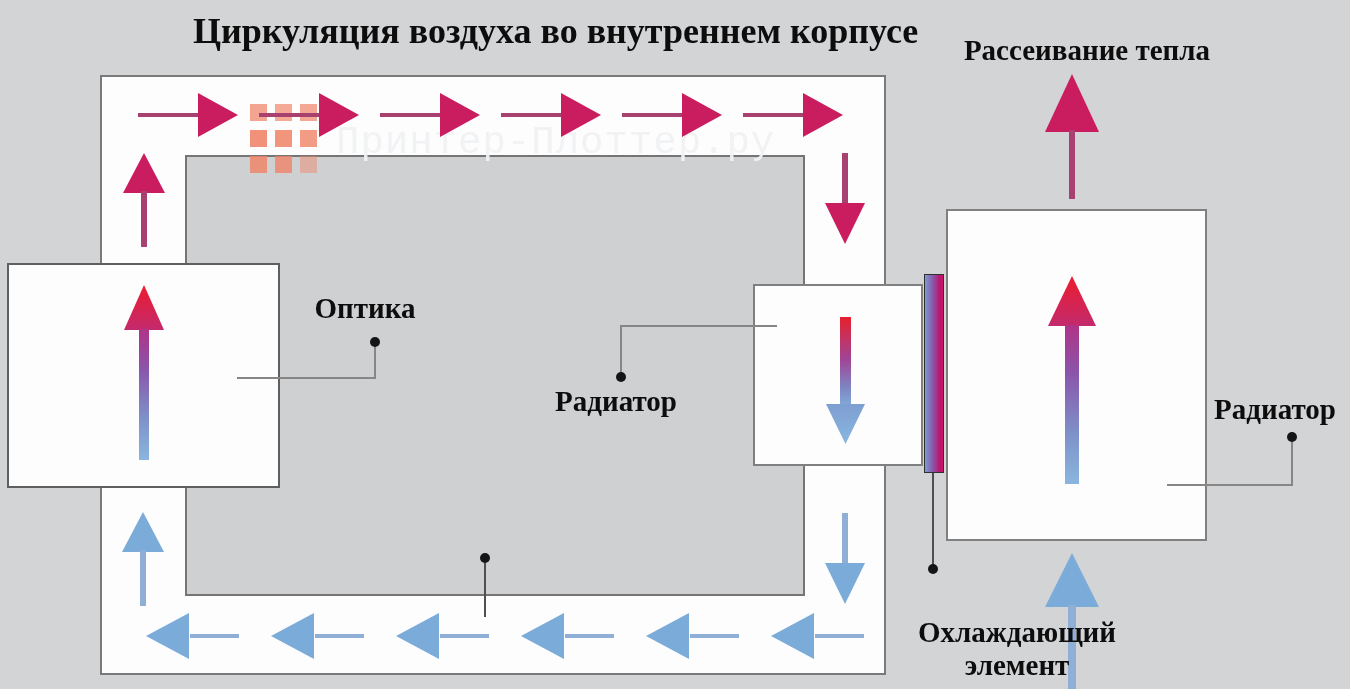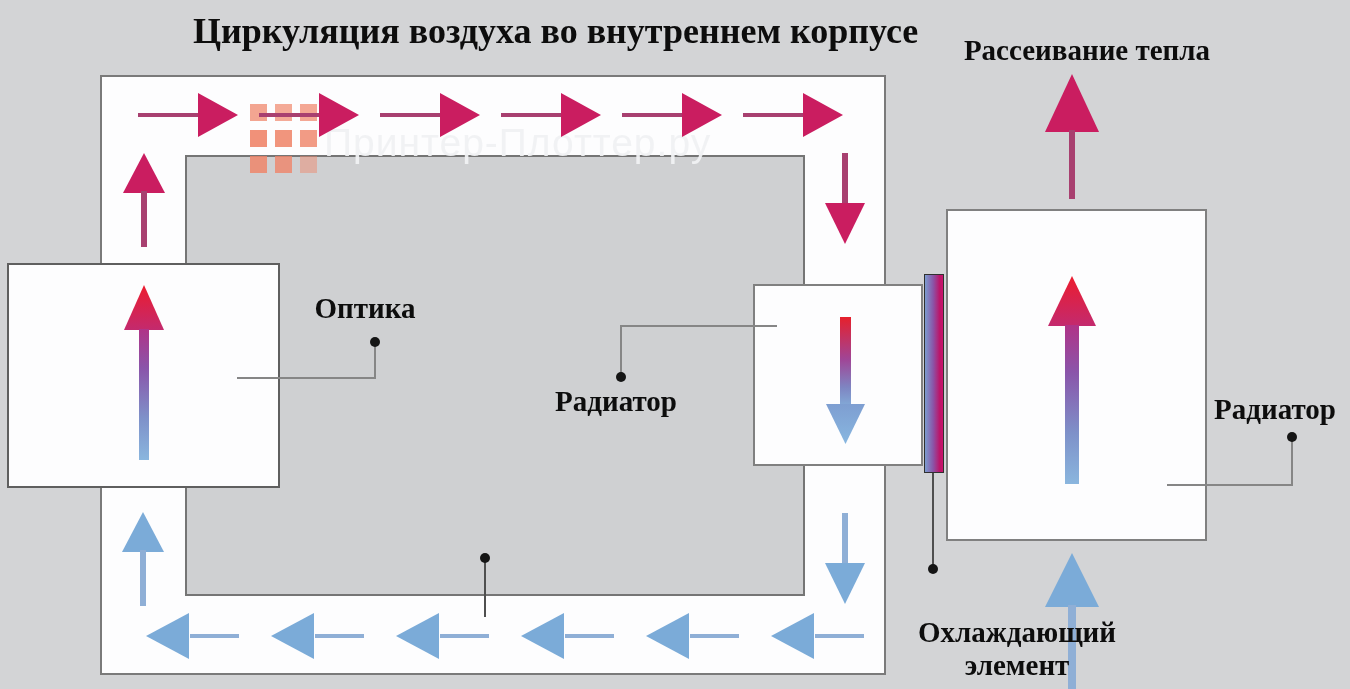--- a/index.html
+++ b/index.html
@@ -12,21 +12,21 @@
               background:var(--duct-white,#fdfdfe);border:2px solid #7a7a7a;box-sizing:border-box;z-index:1;}
   .case-inner{left:185px;top:155px;width:620px;height:441px;
               background:var(--inner-case,#cfd0d2);border:2px solid #757575;box-sizing:border-box;z-index:2;}
   
   .wlogo{left:250px;top:104px;display:grid;grid-template-columns:repeat(3,17px);
          grid-auto-rows:17px;column-gap:8px;row-gap:9px;z-index:3;}
   .wlogo .sq{background:var(--logo-square,#ef8266);}
   .wlogo .sq:nth-child(1){opacity:.72}.wlogo .sq:nth-child(2){opacity:.68}.wlogo .sq:nth-child(3){opacity:.70}
   .wlogo .sq:nth-child(4){opacity:.88}.wlogo .sq:nth-child(5){opacity:.85}.wlogo .sq:nth-child(6){opacity:.80}
   .wlogo .sq:nth-child(7){opacity:.82}.wlogo .sq:nth-child(8){opacity:.78}.wlogo .sq:nth-child(9){opacity:.45}
-  .wtext{left:324px;top:121px;z-index:3;font-family:Liberation Sans, sans-serif;
+  .wtext{left:336px;top:121px;z-index:3;font-family:Liberation Mono, monospace;
          font-size:39px;font-weight:400;letter-spacing:1px;color:rgba(240,241,243,0.95);white-space:nowrap;}
   
   .arr{z-index:5;}
   .arr .s{position:absolute;background:var(--sc);}
   .arr .h{position:absolute;width:0;height:0;}
   .crimson{--hc:var(--crimson,#ca1d60);--sc:var(--crimson-stem,#a84070);}
   .blue{--hc:var(--blue,#7babd8);--sc:var(--blue-stem,#8fafd6);}
   .a-right{width:100px;height:44px;}
   .a-right .s{left:0;top:20px;width:62px;height:4px;}
   .a-right .h{right:0;top:0;border-left:40px solid var(--hc);border-top:22px solid transparent;border-bottom:22px solid transparent;}

